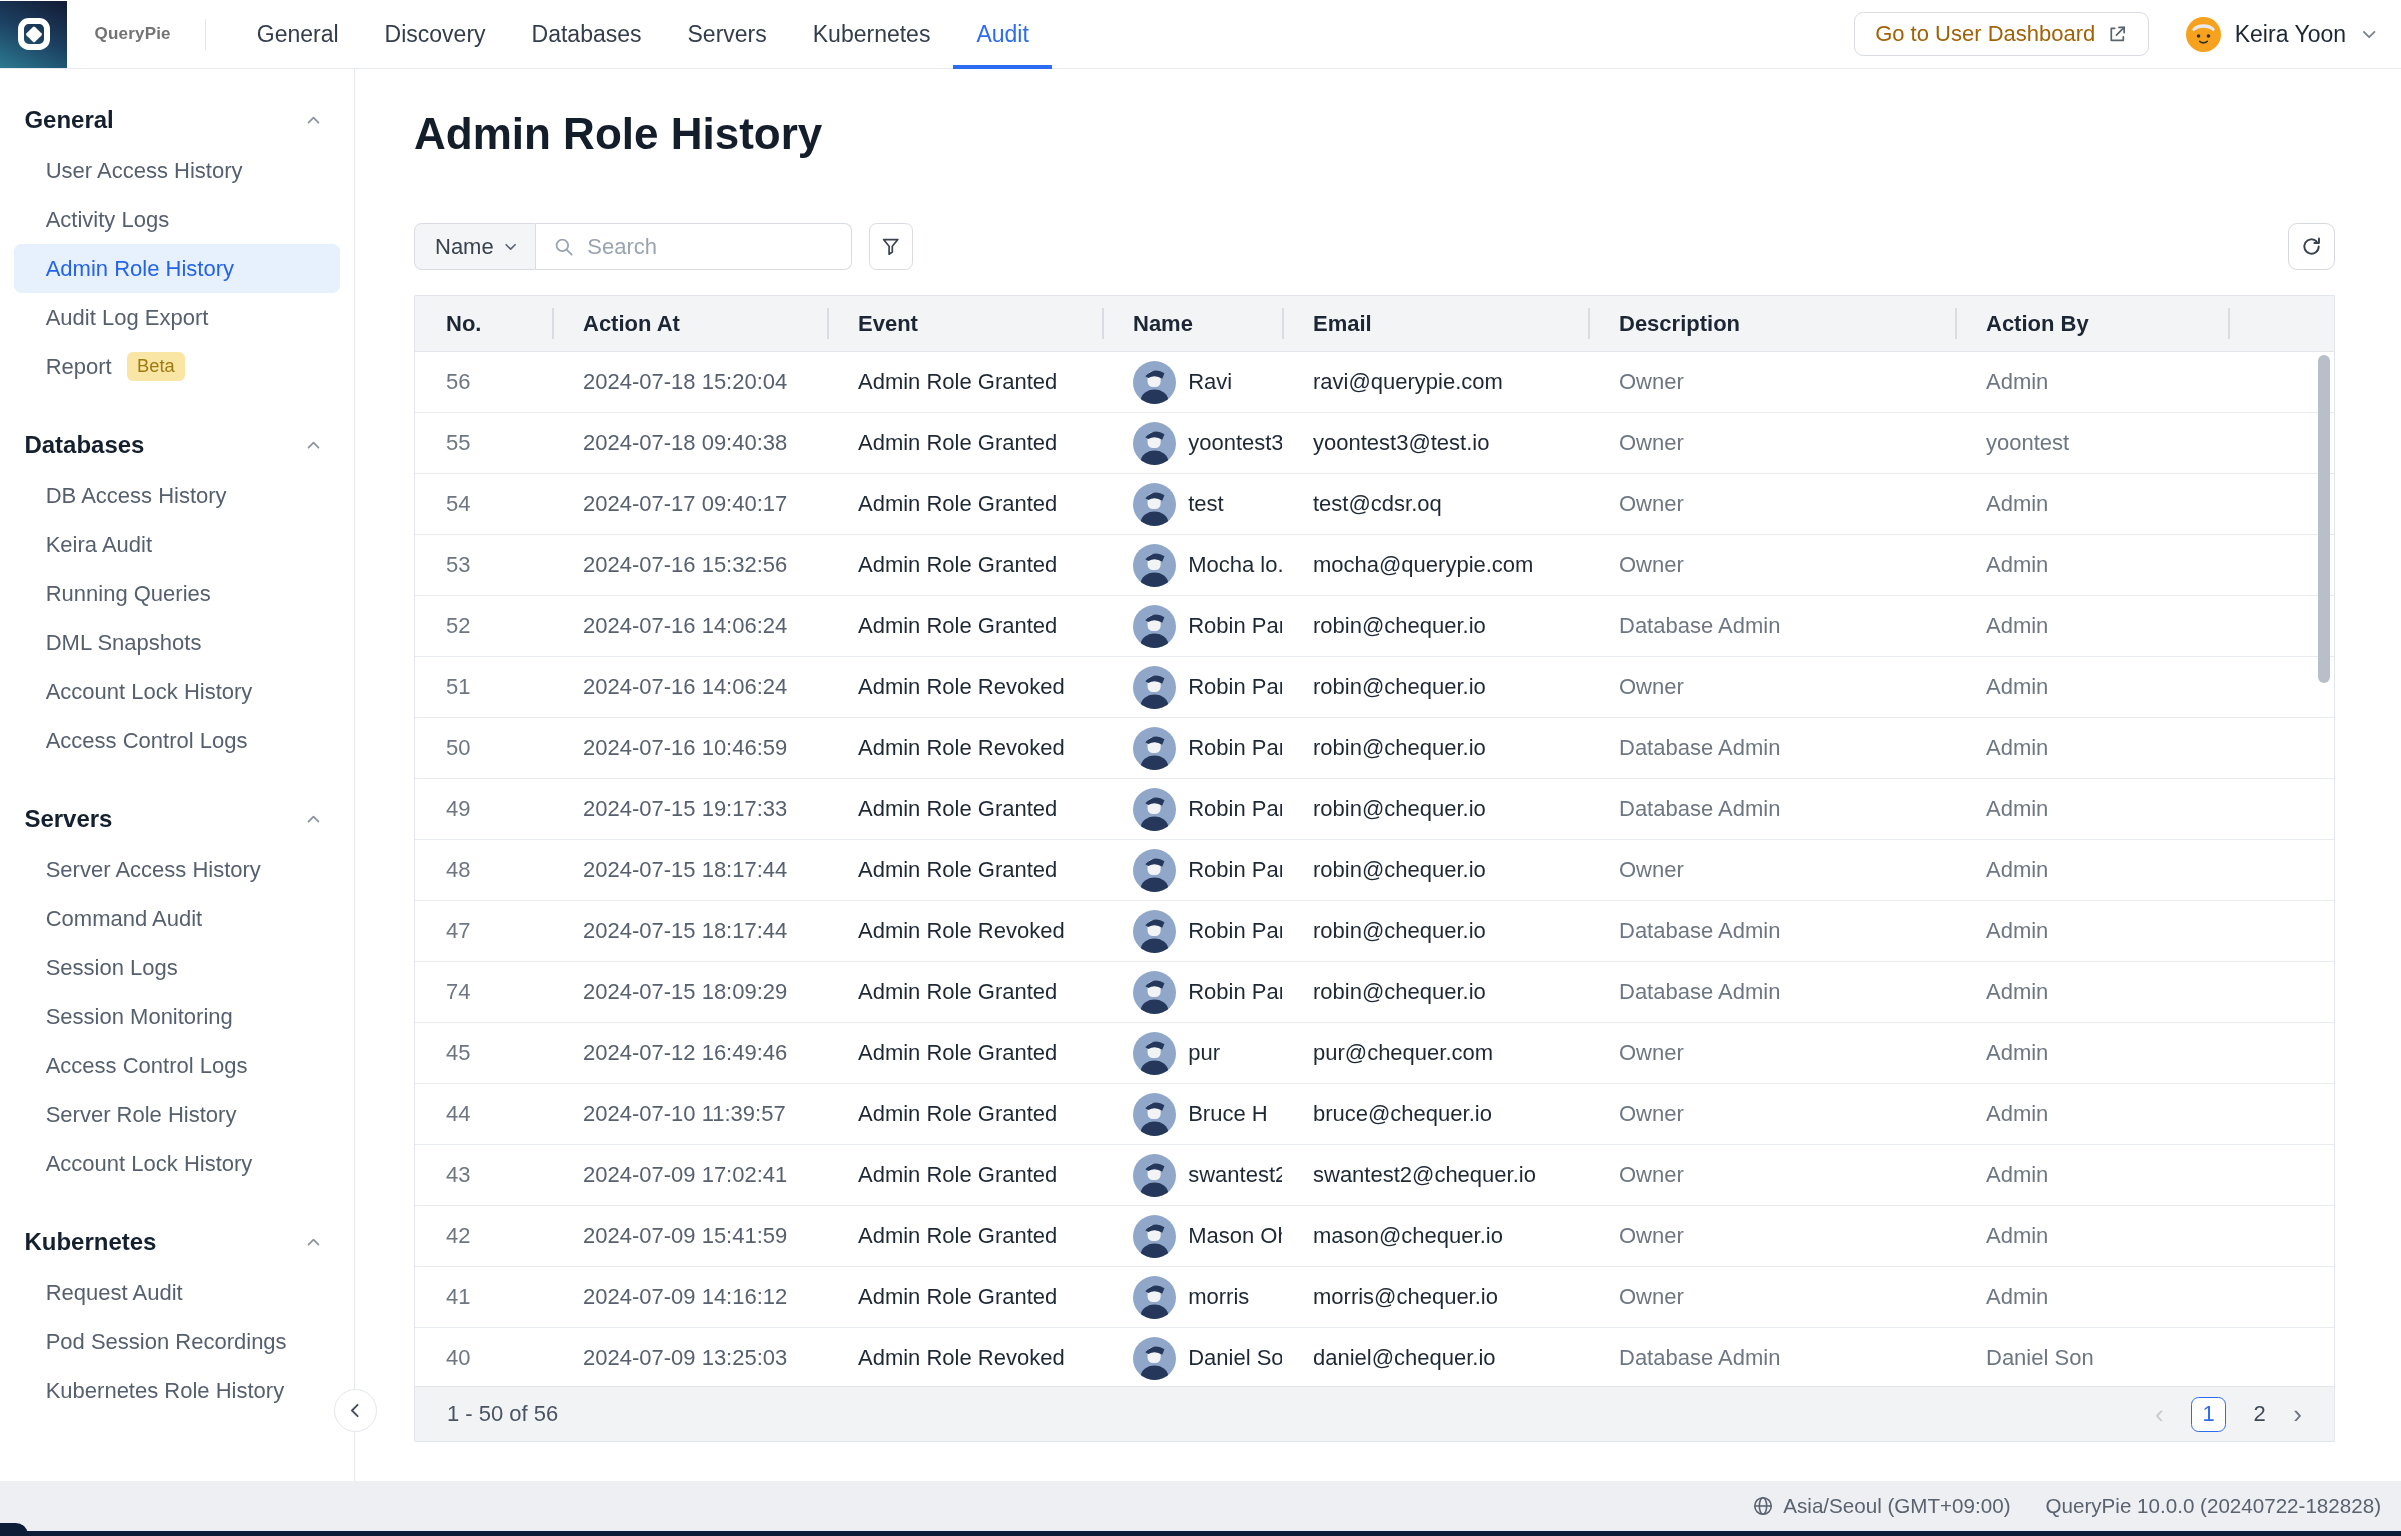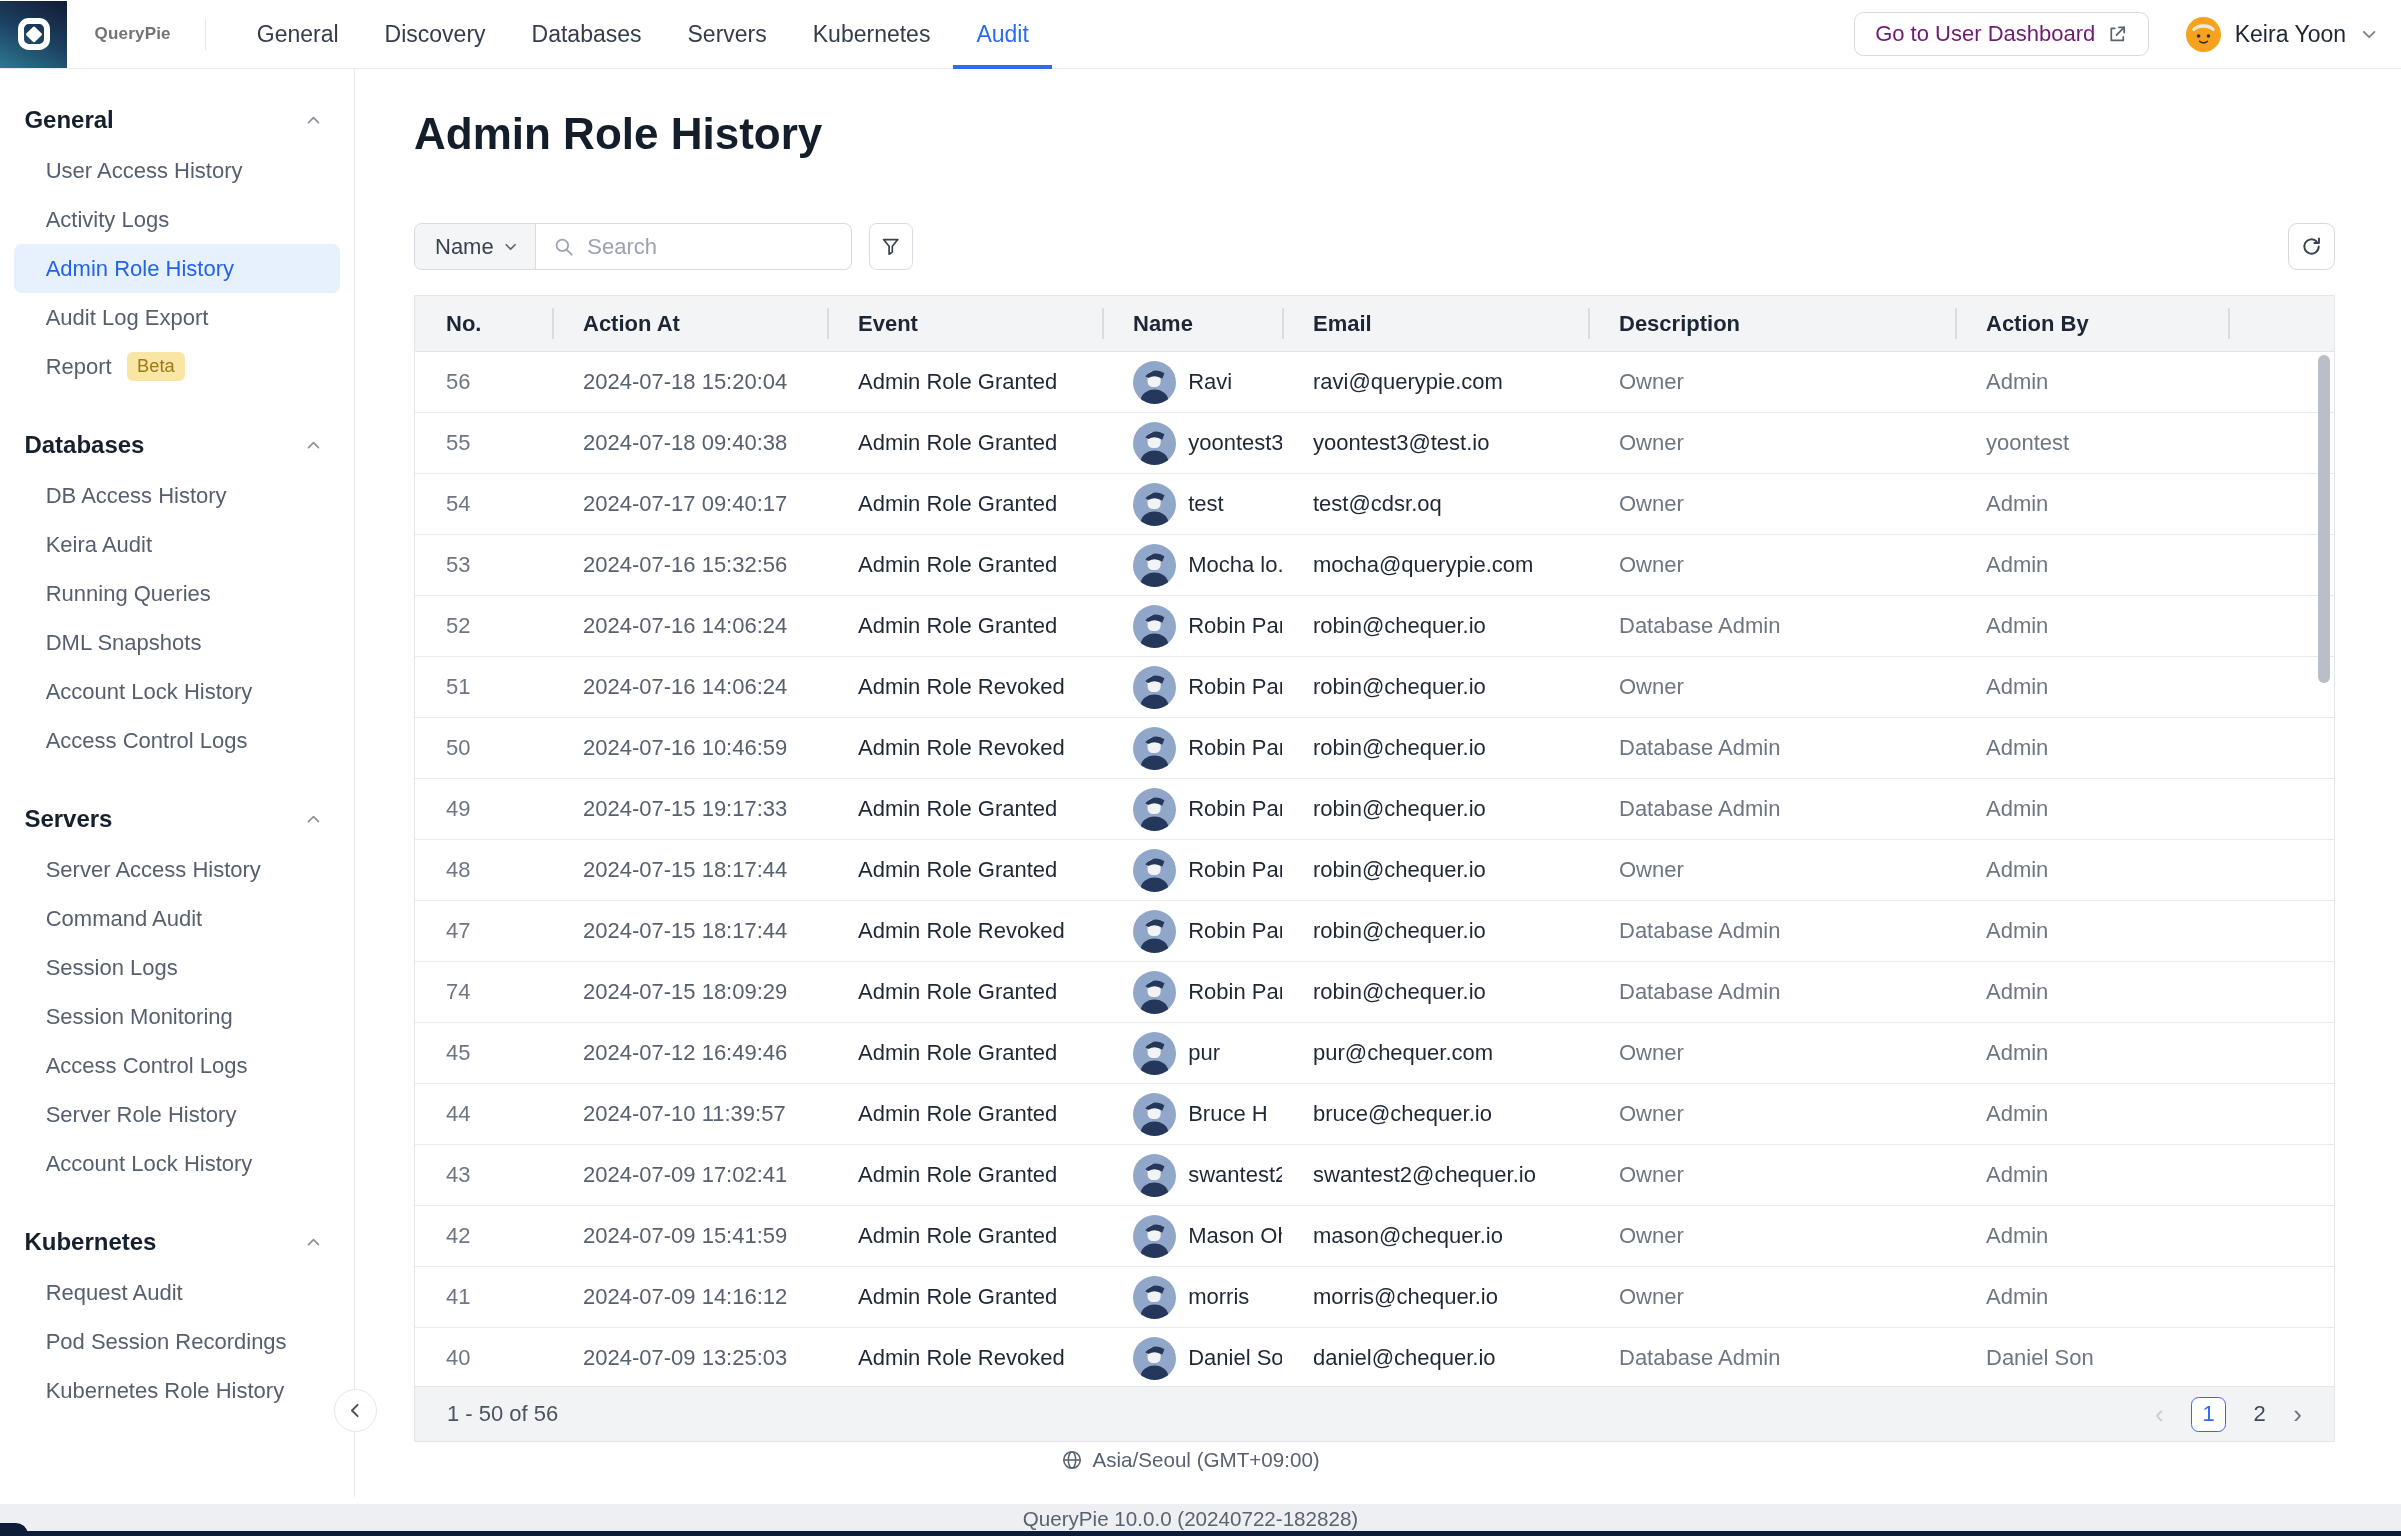--- a/index.html
+++ b/index.html
@@ -14,21 +14,21 @@
         display:flex;align-items:center;justify-content:center;}
   .logo-glyph{width:32px;height:32px;border:6.1px solid #fff;border-radius:10.7px;position:relative;}
   .logo-glyph::after{content:'';position:absolute;left:50%;top:50%;width:11.5px;height:11.5px;background:#fff;
         transform:translate(-50%,-50%) rotate(45deg);border-radius:1.5px;}
   .brand{margin-left:27.5px;font-size:17px;font-weight:700;color:#737373;letter-spacing:0.2px;}
   .nav-divider{width:1.5px;height:31px;background:#e2e5ea;margin-left:34px;}
   .nav-items{display:flex;margin-left:27.5px;height:69px;}
   .nav-item{padding:0 23px;height:69px;display:flex;align-items:center;font-size:23px;color:#333d4b;cursor:pointer;}
   .nav-item.active{color:#2b6cf0;font-weight:500;border-bottom:4.6px solid #2b6cf0;padding-top:4.6px;}
   .topnav-right{margin-left:auto;display:flex;align-items:center;padding-right:23px;}
-  .dash-btn{height:44px;border:1.5px solid #d7dbe0;border-radius:9.2px;padding:0 20px;font-size:22px;color:#701a75;
+  .dash-btn{height:44px;border:1.5px solid #d7dbe0;border-radius:9.2px;padding:0 20px;font-size:22px;color:#a16207;
             display:flex;align-items:center;gap:12.2px;background:#fff;cursor:pointer;}
   .user{margin-left:37px;display:flex;align-items:center;gap:13.7px;cursor:pointer;}
   .user-name{font-size:23px;color:#1d2633;}
 
   
   .sidebar{position:absolute;left:0;top:69px;width:355px;bottom:40px;background:#fff;
            border-right:1.5px solid #e6e9ee;padding-top:31px;overflow:hidden;z-index:3;}
   .side-section{margin-bottom:34px;}
   .side-header{display:flex;justify-content:space-between;align-items:center;height:40px;
                padding:0 32px 0 24.4px;font-size:24px;font-weight:600;color:#15202e;}
@@ -78,22 +78,22 @@
   .t-footer{flex:0 0 55px;background:#f2f3f5;border-top:1.5px solid #e2e5ea;display:flex;align-items:center;
             padding:0 32px;font-size:22px;color:#4a5462;}
   .pagination{margin-left:auto;display:flex;align-items:center;gap:27.5px;}
   .pg-chev{font-size:26px;line-height:1;cursor:pointer;}
   .pg-prev{color:#c6cbd2;}
   .pg-next{color:#6a7483;}
   .pg-page{font-size:22px;color:#3f4956;cursor:pointer;display:flex;align-items:center;justify-content:center;}
   .pg-page.current{width:35px;height:35px;border:1.5px solid #2e6bf0;border-radius:7.6px;color:#2e6bf0;background:#fff;}
 
   
-  .statusbar{position:absolute;left:0;right:0;bottom:6.1px;height:27px;background:#edeff3;display:flex;
-             align-items:center;justify-content:flex-end;gap:35px;padding-right:20px;font-size:20.6px;color:#59626f;z-index:4;flex-direction:column;}
+  .statusbar{position:absolute;left:0;right:0;bottom:6.1px;height:50px;background:#edeff3;display:flex;
+             align-items:center;justify-content:flex-end;gap:35px;padding-right:20px;font-size:20.6px;color:#59626f;z-index:4;}
   .tz{display:flex;align-items:center;gap:9.2px;}
   .navy-strip{position:absolute;left:0;right:0;bottom:0;height:6.1px;background:#0d1d38;z-index:5;}
   .navy-bump{position:absolute;left:0;bottom:0;width:27.5px;height:13.7px;background:#0d1d38;
              border-top-right-radius:12.2px;z-index:6;}
 
   .icon{display:inline-flex;align-items:center;justify-content:center;}
 </style>
 </head>
 <body>
 

